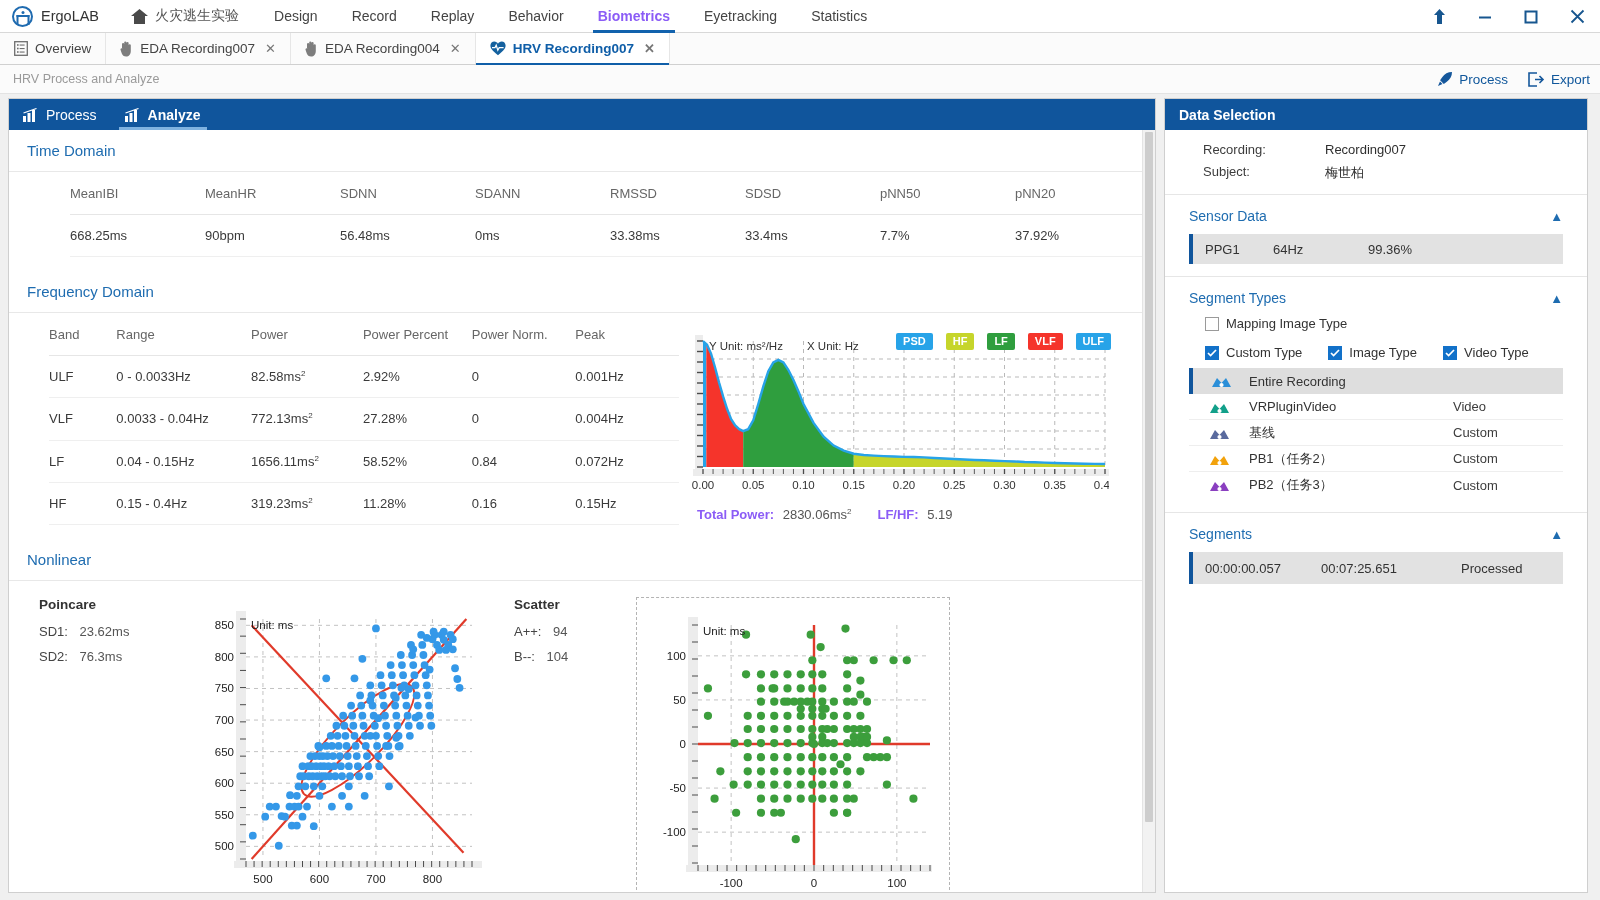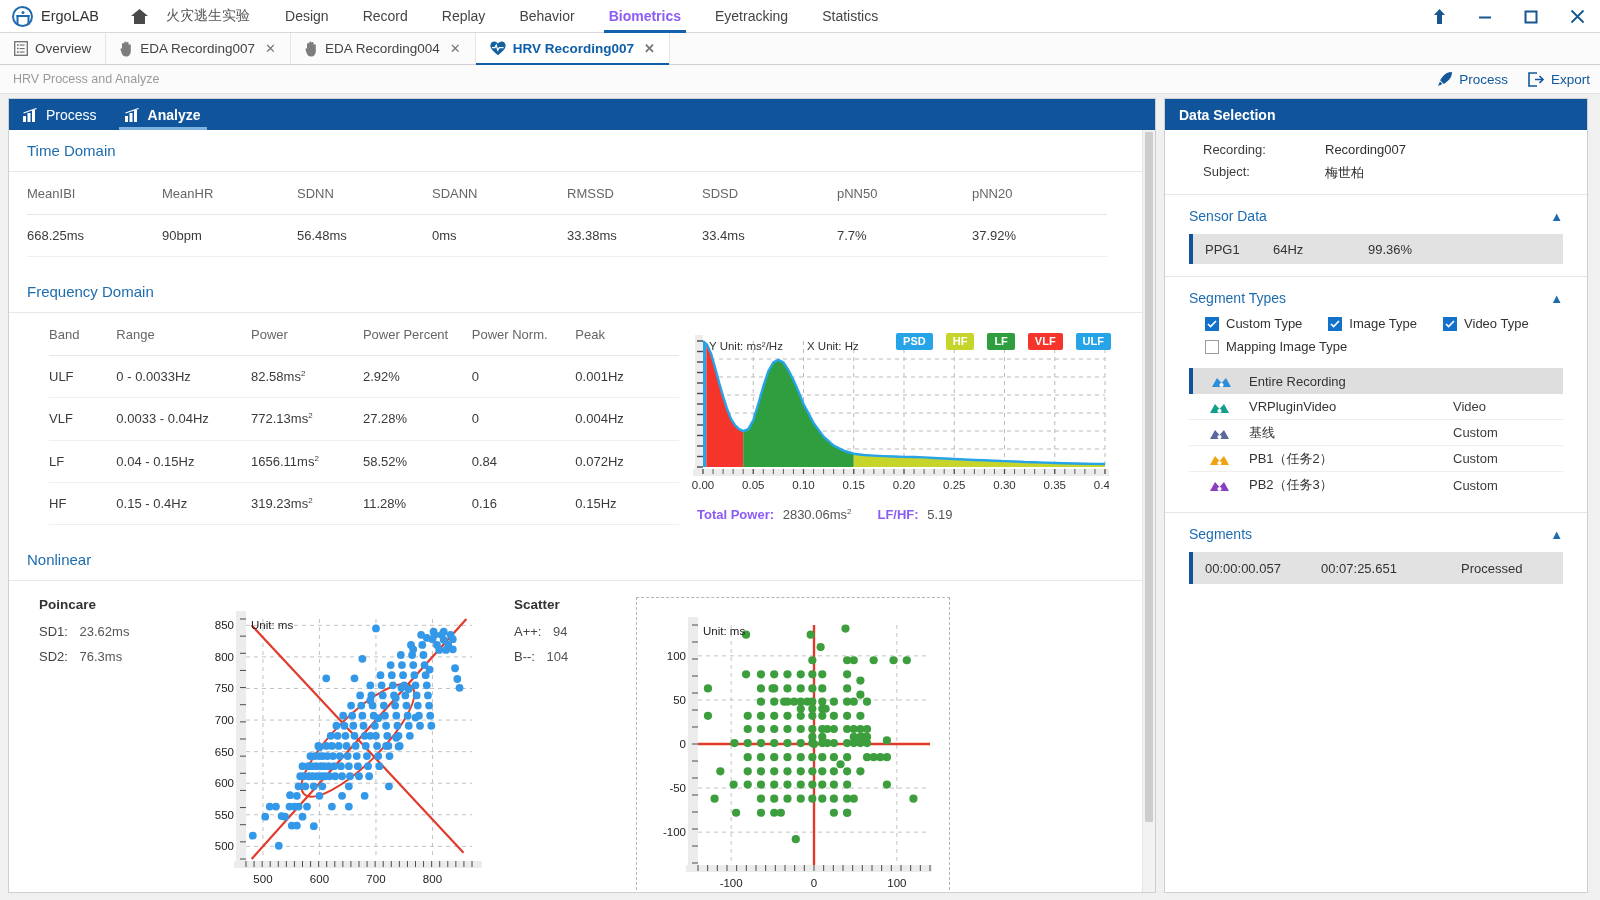--- a/index.html
+++ b/index.html
@@ -28,21 +28,21 @@
     width: 3px; height: 3px; border-radius: 50%; background: #1f6bb0;
     transform: translateX(-50%);
   }
   .brand-logo::after {
     content: ""; position: absolute; left: 50%; top: 7px;
     width: 9px; height: 8px; transform: translateX(-50%);
     border-left: 2px solid #1f6bb0; border-right: 2px solid #1f6bb0;
     border-top: 2px solid #1f6bb0;
   }
   .brand-name { font-size: 14.5px; color: #333; }
-  .proj { display: flex; align-items: center; gap: 18px; padding: 0 18px; justify-content: flex-end; }
+  .proj { display: flex; align-items: center; gap: 7px; padding: 0 18px; justify-content: flex-end; }
   .proj-name { font-size: 14px; color: #555; }
   .menu-item {
     font-size: 14px; color: #444; padding: 0 17px;
     height: 33px; line-height: 33px; cursor: default; white-space: nowrap;
   }
   .menu-item.active { color: #8b5cf6; font-weight: bold; position: relative; }
   .menu-item.active::after {
     content: ""; position: absolute; left: 12px; right: 12px; bottom: 0;
     height: 2.5px; background: #1262ad;
   }
@@ -93,21 +93,21 @@
     font-size: 15px; color: #1e6cb0; padding: 12px 0 12px 18px;
     border-bottom: 1px solid #e8e8e8;
   }
   
   table.dt { border-collapse: collapse; font-size: 13px; }
   table.dt th {
     font-weight: normal; color: #666; text-align: left;
     padding: 14px 10px 13px 0; border-bottom: 1px solid #e6e6e6;
   }
   table.dt td { color: #3a3a3a; padding: 13px 10px 13px 0; border-bottom: 1px solid #efefef; }
-  #timedomain-table { margin-left: 18px; width: 1080px; }
+  #timedomain-table { margin-left: 61px; width: 1080px; }
   #timedomain-table th, #timedomain-table td { width: 132px; }
   #freq-table { margin-left: 40px; width: 630px; }
   .fq-c0 { width: 65px; } .fq-c1 { width: 130px; } .fq-c2 { width: 108px; }
   .fq-c3 { width: 105px; } .fq-c4 { width: 100px; } .fq-c5 { width: 100px; }
   sup { font-size: 8px; vertical-align: super; }
   
   #freqrow { display: flex; }
   
   #psdbox { width: 440px; margin-top: 14px; position: relative; }
   .psd-legend { position: absolute; top: 6px; right: 8px; display: flex; gap: 13px; z-index: 4; }
@@ -1014,20 +1014,26 @@
         <span class="c2">64Hz</span>
         <span class="c3">99.36%</span>
       </div>
     </div>
 
     <div class="divline">
       <div class="sp-sect-hdr">
         <span>Segment Types</span>
         <span class="chev">▲</span>
       </div>
+      <div class="cbrow" style="padding-bottom:14px">
+        <label class="cb">
+          <span class="cbbox off"></span>
+          <span>Mapping Image Type</span>
+        </label>
+      </div>
       <div class="cbrow">
         <label class="cb">
           <span class="cbbox on">
               <svg width="10" height="8" viewBox="0 0 10 8">
                 <path d="M1 4 L3.6 6.6 L9 1" stroke="#fff" stroke-width="1.7" fill="none"></path>
               </svg>
             </span>
           <span>Custom Type</span>
         </label>
         <label class="cb">
@@ -1040,26 +1046,20 @@
         </label>
         <label class="cb">
           <span class="cbbox on">
               <svg width="10" height="8" viewBox="0 0 10 8">
                 <path d="M1 4 L3.6 6.6 L9 1" stroke="#fff" stroke-width="1.7" fill="none"></path>
               </svg>
             </span>
           <span>Video Type</span>
         </label>
       </div>
-      <div class="cbrow" style="padding-bottom:14px">
-        <label class="cb">
-          <span class="cbbox off"></span>
-          <span>Mapping Image Type</span>
-        </label>
-      </div>
 
       <div class="seg-row sel">
         <span class="ic">
             <svg width="19" height="14" viewBox="0 0 19 14">
               <path d="M0 13 L5 4 L9.5 9 L14 4 L19 13 Z" fill="#2b8fd8"></path>
               <circle cx="9.5" cy="11" r="2.1" fill="#ffffff"></circle>
             </svg>
           </span>
         <span class="nm">Entire Recording</span>
         <span class="ty"></span>

